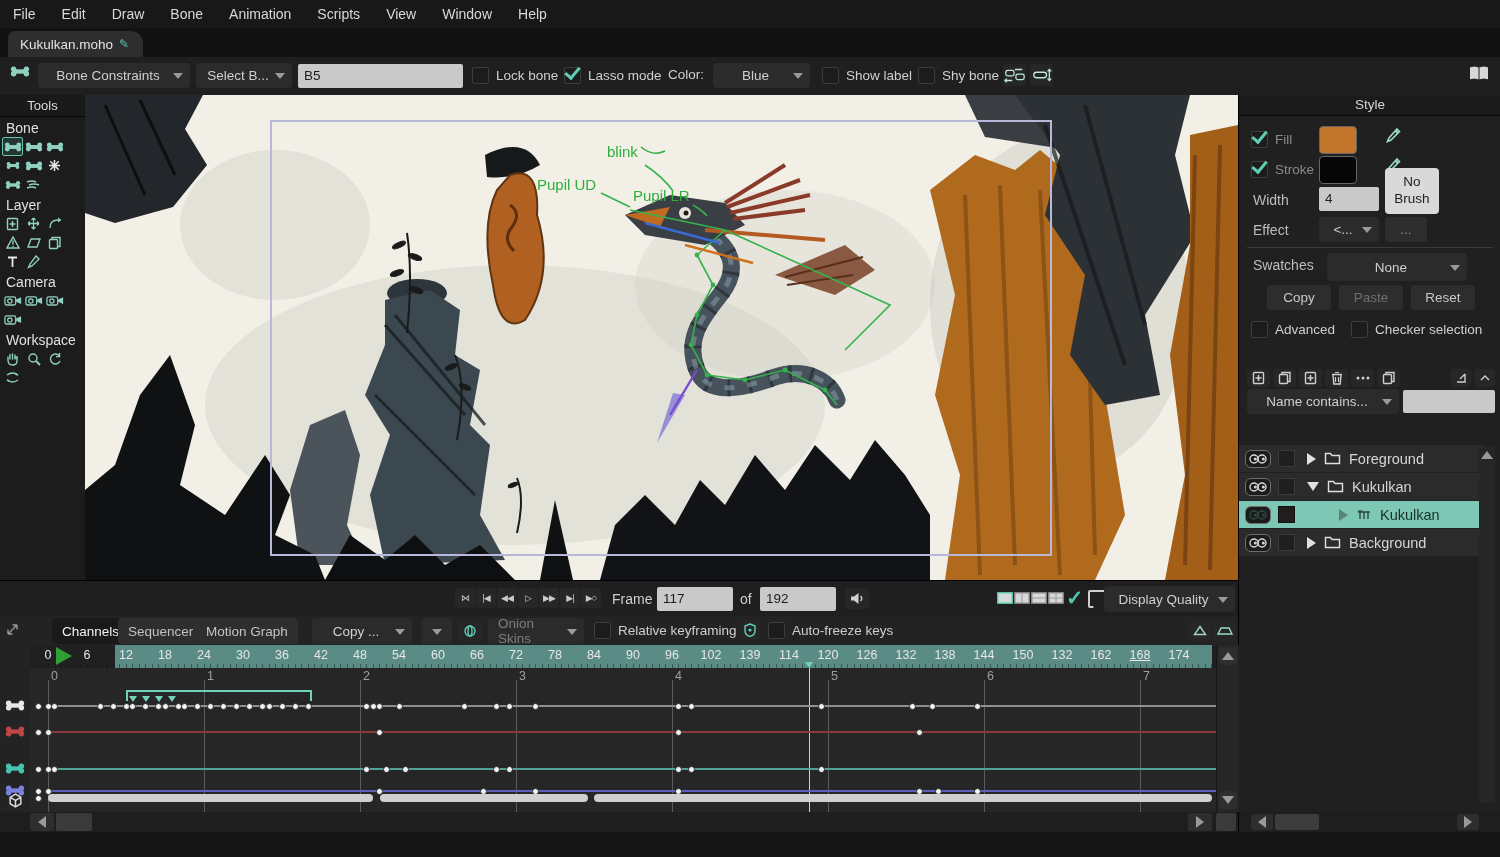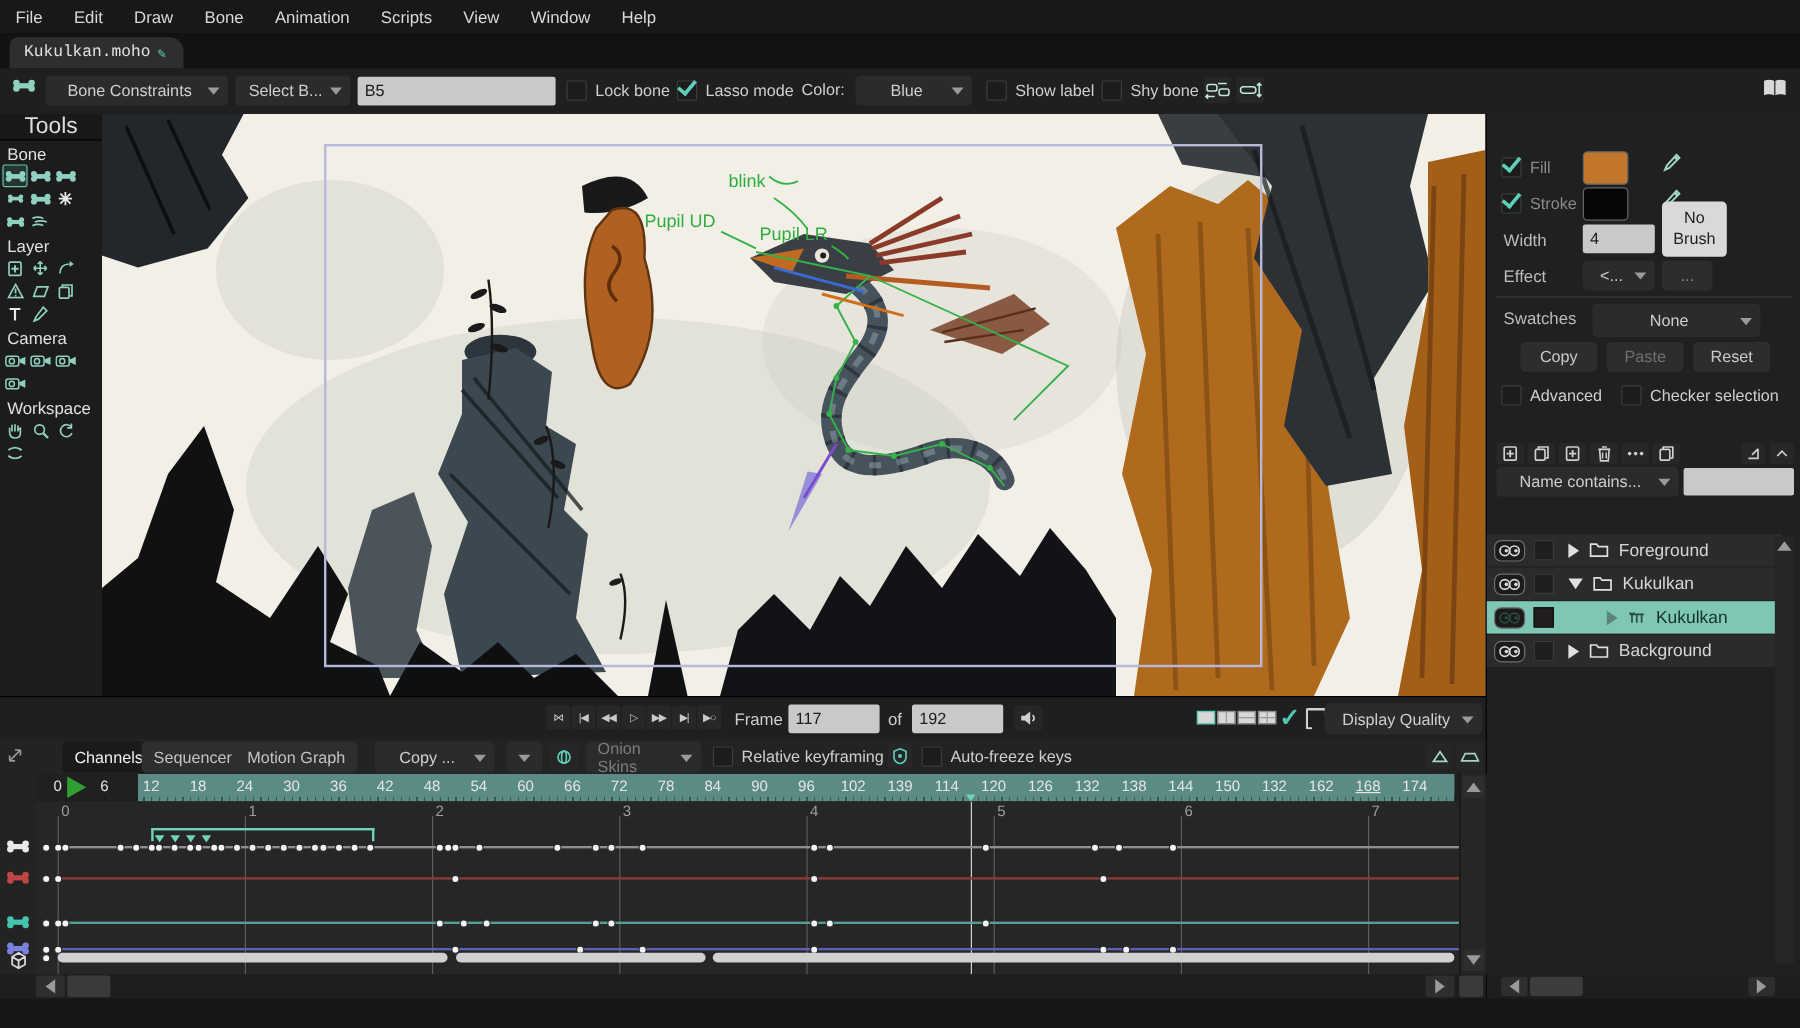--- a/index.html
+++ b/index.html
@@ -4,21 +4,21 @@
 <style>
   html,body{margin:0;padding:0;background:#0d0d0d;}
   .app{position:relative;width:1500px;height:857px;background:#161616;overflow:hidden;
        font-family:"Liberation Sans",sans-serif;color:#d6d6d6;font-size:14px;
        -webkit-font-smoothing:antialiased;}
   .abs{position:absolute;}
 
   
   .menubar{left:0;top:0;width:1500px;height:28px;background:#181818;display:flex;align-items:center;border-bottom:1px solid #0a0a0a;}
   .menu-item{padding:0 13px;height:28px;line-height:28px;color:#d9d9d9;cursor:default;}
-  .tabbar{left:0;top:28px;width:1500px;height:29px;background:#121212;font-family:Liberation Mono, monospace;}
+  .tabbar{left:0;top:28px;width:1500px;height:29px;background:#121212;}
   .tab{position:absolute;left:8px;top:3px;height:26px;background:#2e2e2e;border-radius:7px 12px 0 0;
        padding:0 14px 0 12px;display:flex;align-items:center;gap:6px;font-size:13.5px;color:#e2e2e2;}
   .tab .pencil{color:#5ec9b2;font-size:12px;}
   .toolbar{left:0;top:57px;width:1500px;height:38px;background:#1f1f1f;border-bottom:1px solid #000;}
   .dd{position:absolute;background:#2b2b2b;border-radius:4px;height:25px;display:flex;align-items:center;
       justify-content:center;color:#cfcfcf;font-size:13.5px;padding:0 22px 0 10px;box-sizing:border-box;}
   .dd .caret{position:absolute;right:7px;top:50%;margin-top:-2.5px;width:0;height:0;
       border-left:5px solid transparent;border-right:5px solid transparent;border-top:6px solid #9a9a9a;}
   .dd.dim{color:#7d7d7d;}
   .lightinput{position:absolute;background:#c9c9c9;color:#1c1c1c;border-radius:2px;height:24px;line-height:24px;
@@ -27,21 +27,21 @@
   .cb .box{width:15px;height:15px;background:#1c1c1c;border:1px solid #3d3d3d;border-radius:2px;position:relative;}
   .cb.checked .box:after{content:"";position:absolute;left:3px;top:-4px;width:6px;height:12px;
       border-right:3px solid #5ecfb6;border-bottom:3px solid #5ecfb6;transform:rotate(40deg);}
   .cb .lbl{color:#cfcfcf;font-size:13.5px;white-space:nowrap;}
   .iconbtn{position:absolute;background:#262626;border-radius:3px;display:flex;align-items:center;justify-content:center;color:#bfe8dc;}
   .ticon{color:#8fd0c0;display:flex;align-items:center;justify-content:center;}
 
   
   .tools{left:0;top:95px;width:85px;height:485px;background:#1c1c1c;border-right:1px solid #000;}
   .tools .hdr{height:21px;background:#191919;border-bottom:1px solid #060606;color:#dcdcdc;
-      text-align:center;line-height:21px;font-size:19px;}
+      text-align:center;line-height:21px;font-size:13px;}
   .tsec-label{color:#e0e0e0;font-size:14px;padding:3px 0 1px 6px;}
   .tgrid{display:flex;flex-wrap:wrap;padding:0 2px;}
   .tcell{width:19px;height:17px;display:flex;align-items:center;justify-content:center;color:#8fd0c0;border:1px solid transparent;border-radius:2px;}
   .tcell.sel{border-color:#66c7af;background:#253531;}
   .tcell svg{display:block;}
 
   
   .canvas{left:85px;top:95px;width:1153px;height:485px;background:#f1efe6;overflow:hidden;}
   .sel-rect{position:absolute;left:185px;top:25px;width:778px;height:432px;border:2px solid #b8b8da;}
   .rig-label{position:absolute;color:#2fae3e;font-size:15px;white-space:nowrap;}
@@ -470,20 +470,21 @@
       <path d="M600,150 L668,168" stroke="#d07018" stroke-width="2.4" fill="none"></path>
       <path d="M612,275 L585,320" stroke="#7a4ad0" stroke-width="2.4" fill="none"></path>
     </svg>
     <div class="sel-rect"></div>
     <span class="rig-label" style="left:522px;top:48px">blink</span>
     <span class="rig-label" style="left:452px;top:81px">Pupil UD</span>
     <span class="rig-label" style="left:548px;top:92px">Pupil LR</span>
   </div>
 
   <div class="abs rightpanel" id="rightpanel">
+    <div class="phdr" style="top:0">Style</div>
     <div class="cb checked" style="left:12px;top:32px">
       <span class="box"></span>
         <span class="lbl" style="color:#8a8a8a">Fill</span>
       </div>
     <div class="swatch" style="left: 80px; top: 31px; background: rgb(193, 118, 43);" id="fill-swatch"></div>
     <div class="abs" style="left:146px;top:32px" id="dropper1"><svg width="16" height="18" viewBox="0 0 16 18">
           <path d="M12 2 L14.5 4.5 L6 13 L2.5 14.5 L4 11 Z" stroke="#9fd8c8" stroke-width="1.6" fill="none"></path>
           <path d="M10.5 3.5 l2.5 2.5" stroke="#9fd8c8" stroke-width="2.4"></path>
         </svg></div>
     <div class="cb checked" style="left:12px;top:62px">

